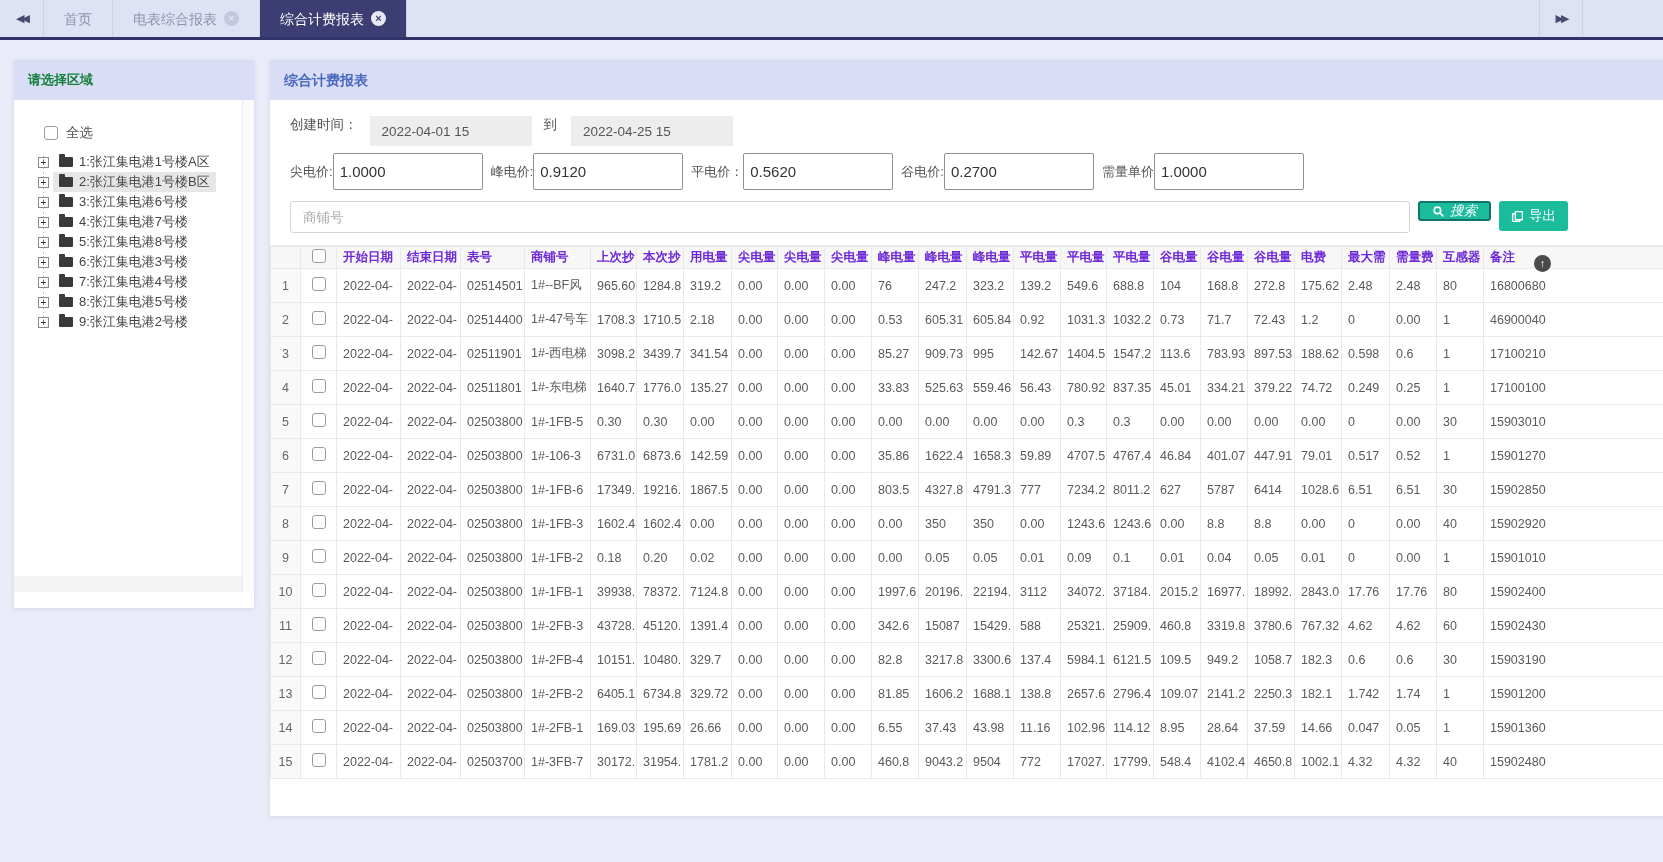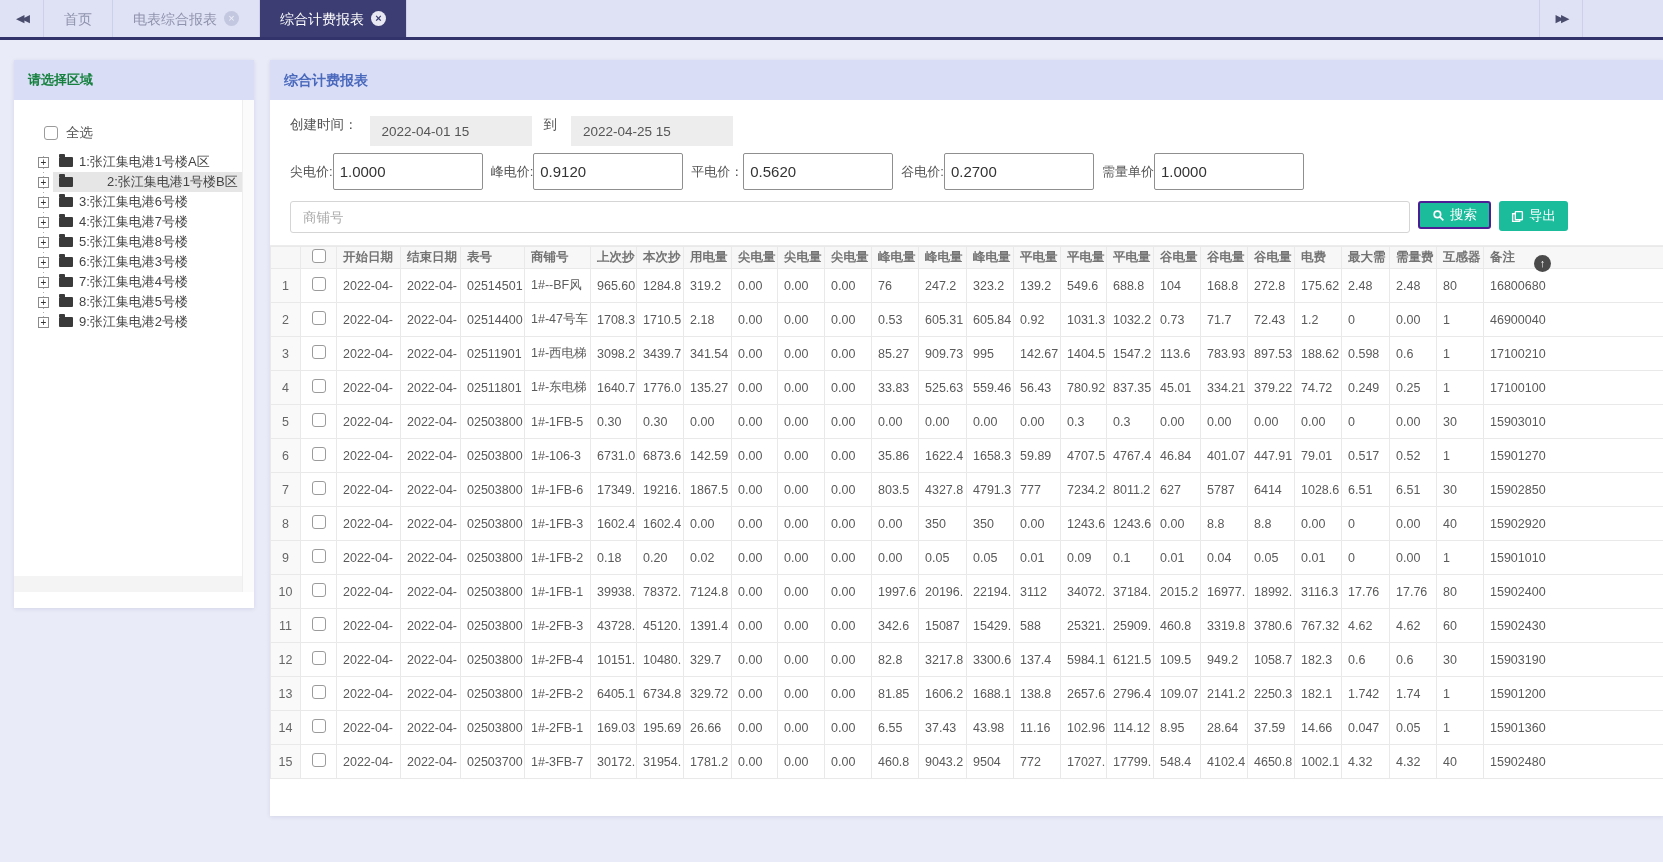--- a/index.html
+++ b/index.html
@@ -32,21 +32,21 @@
   .selectall-row { display:flex; align-items:center; gap:8px; margin:24px 0 10px 30px;
     font-size:13.5px; color:#555; cursor:pointer; }
   .cb { width:14px; height:14px; border:1px solid #9b9b9b; border-radius:3px; background:#fff; display:inline-block; flex:0 0 auto; }
   .tree { margin-left:24px; position:relative;
     background-image:repeating-linear-gradient(to bottom,#aaa 0 1px,transparent 1px 4px);
     background-size:1px calc(100% - 14px); background-position:5px 4px; background-repeat:no-repeat; }
   .tree-item { display:flex; align-items:center; height:20px; font-size:13px; color:#444; cursor:pointer; }
   .expander { width:11px; height:11px; border:1px solid #8a8a8a; background:#fff; font-size:10px;
     line-height:9px; text-align:center; color:#333; margin-right:4px; flex:0 0 auto; }
   .row-body { display:flex; align-items:center; padding:1px 6px 1px 2px;justify-content:space-between; }
-  .tree-item.selected .row-body { background:#e6e6e6;gap:28px; }
+  .tree-item.selected .row-body { background:#e6e6e6; }
   .folder { width:14px; height:10px; background:#3a3a3a; border-radius:1px; position:relative;
     display:inline-block; margin:0 6px 0 4px; flex:0 0 auto; }
   .folder::before { content:""; position:absolute; top:-3px; left:0; width:6px; height:3px;
     background:#3a3a3a; border-radius:1px 1px 0 0; }
   .sb-hscroll { position:absolute; left:0; bottom:0; width:228px; height:16px; background:#f4f4f4; }
   .sb-vscroll { position:absolute; right:0; top:0; width:12px; height:100%; background:#fbfbfb; border-left:1px solid #eee; }
   
   .main { position:absolute; left:270px; top:60px; width:1393px; height:756px;
     background:#fff; box-shadow:0 1px 4px rgba(60,60,120,.12); overflow:hidden; }
   .main .panel-header { color:#4a69bd; font-size:14px; }
@@ -60,32 +60,32 @@
   .price-group { display:flex; align-items:center; margin-right:8px; }
   .price-input { width:150px; height:37px; border:1px solid #8f8f8f; border-radius:2px;
     padding:0 6px; font-size:15px; color:#333; font-family:inherit; }
   .shop-row { margin-top:11px; }
   .shop-input { width:1120px; height:32px; border:1px solid #d5d5d5; border-radius:3px;
     padding:0 12px; font-size:13.5px; color:#444; font-family:inherit; }
   .shop-input::placeholder { color:#a9a9a9; }
   .btn { height:30px; padding:0 12px; background:#1abc9c; color:#fff; font-size:13.5px;
     border:none; border-radius:3px; display:inline-flex; align-items:center; gap:5px;
     cursor:pointer; margin-left:8px; font-family:inherit; }
-  .btn.focused { border:2px solid #4c1d95; height:28px; }
+  .btn.focused { border:2px solid #0f766e; height:20px;font-style:italic; }
   
   .section { margin-top:12px; border-top:1px solid #ececec; position:relative; }
   .section-title { height:36px; line-height:36px; padding:0 14px; font-size:13.5px;
     font-weight:bold; color:#444; }
   .collapse-circle { position:absolute; left:1264px; top:9px; width:17px; height:17px;
     border-radius:50%; background:#4a4a4a; color:#fff; font-size:11px; line-height:17px;
     text-align:center; cursor:pointer; }
   .tbl-wrap { width:100%; overflow:hidden; }
   table { width:1473px; table-layout:fixed; border-collapse:collapse; font-size:12.5px; color:#5a5a5a; }
   th, td { border:1px solid #e9e9e9; padding:0 6px; white-space:nowrap; overflow:hidden; text-align:left; }
-  th { background:#f7f7f7; height:22px; font-weight:bold; color:#737373;font-family:Liberation Mono, monospace; }
+  th { background:#f7f7f7; height:22px; font-weight:bold; color:#6d28d9;font-family:Liberation Mono, monospace; }
   td { height:34px; background:#fff; }
   td.num { background:#f9f9f9; text-align:center; color:#666; }
   th.cbcell, td.cbcell { text-align:center; }
   svg { display:block; }
 </style>
 </head>
 <body>
 
 <div class="tabbar">
   <div class="tab-scroll">◀◀</div>
@@ -572,21 +572,21 @@
               <td>0.00</td>
               <td>1997.6</td>
               <td>20196.</td>
               <td>22194.</td>
               <td>3112</td>
               <td>34072.</td>
               <td>37184.</td>
               <td>2015.2</td>
               <td>16977.</td>
               <td>18992.</td>
-              <td>3116.3</td>
+              <td>2843.0</td>
               <td>17.76</td>
               <td>17.76</td>
               <td>80</td>
               <td>15902400</td>
             </tr>
             <tr>
               <td class="num">11</td>
               <td class="cbcell"><span class="cb"></span></td>
               <td>2022-04-</td>
               <td>2022-04-</td>

